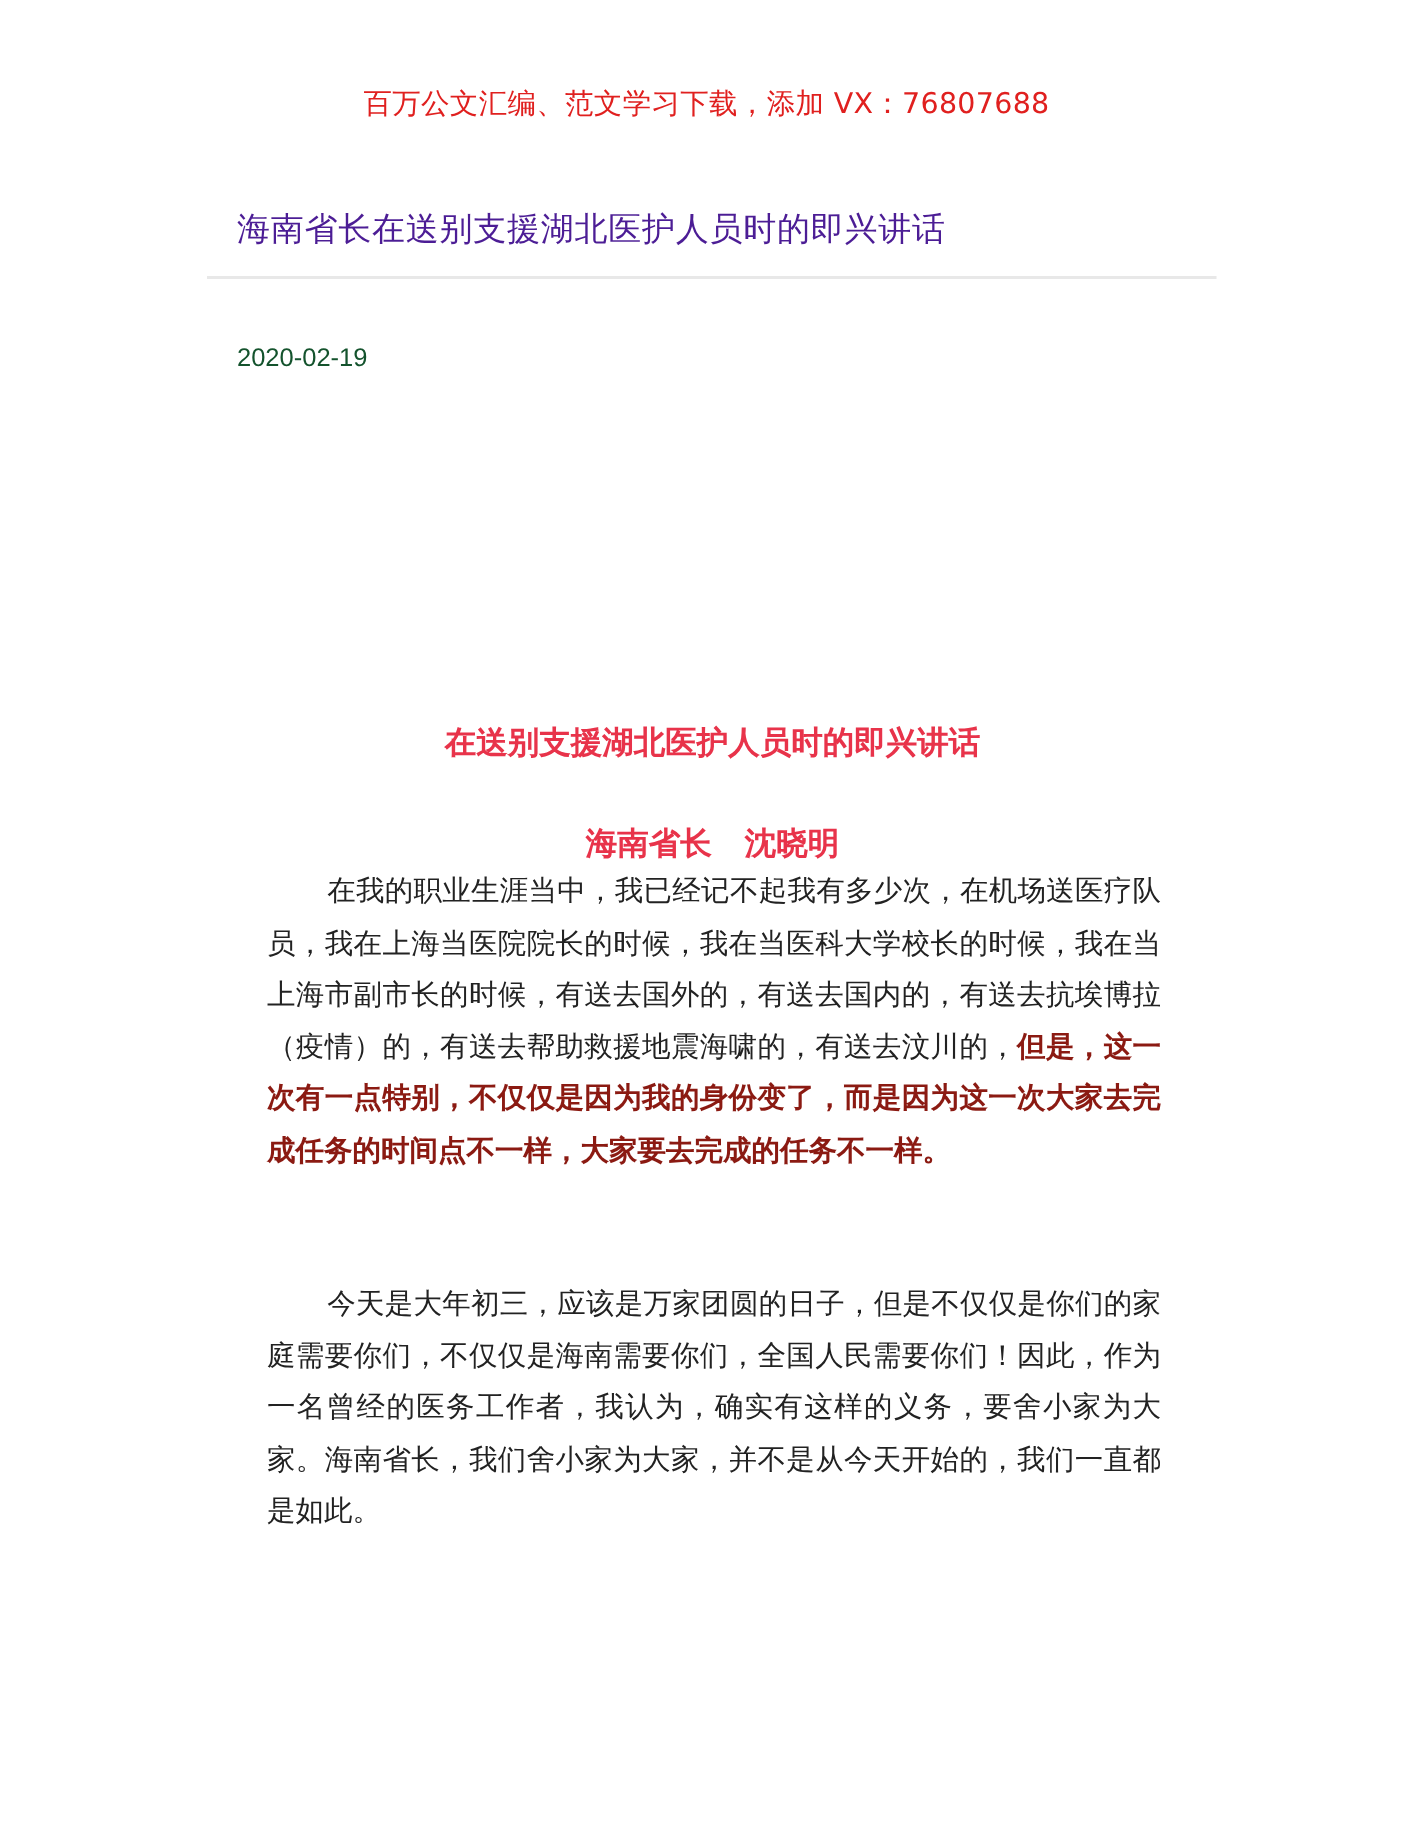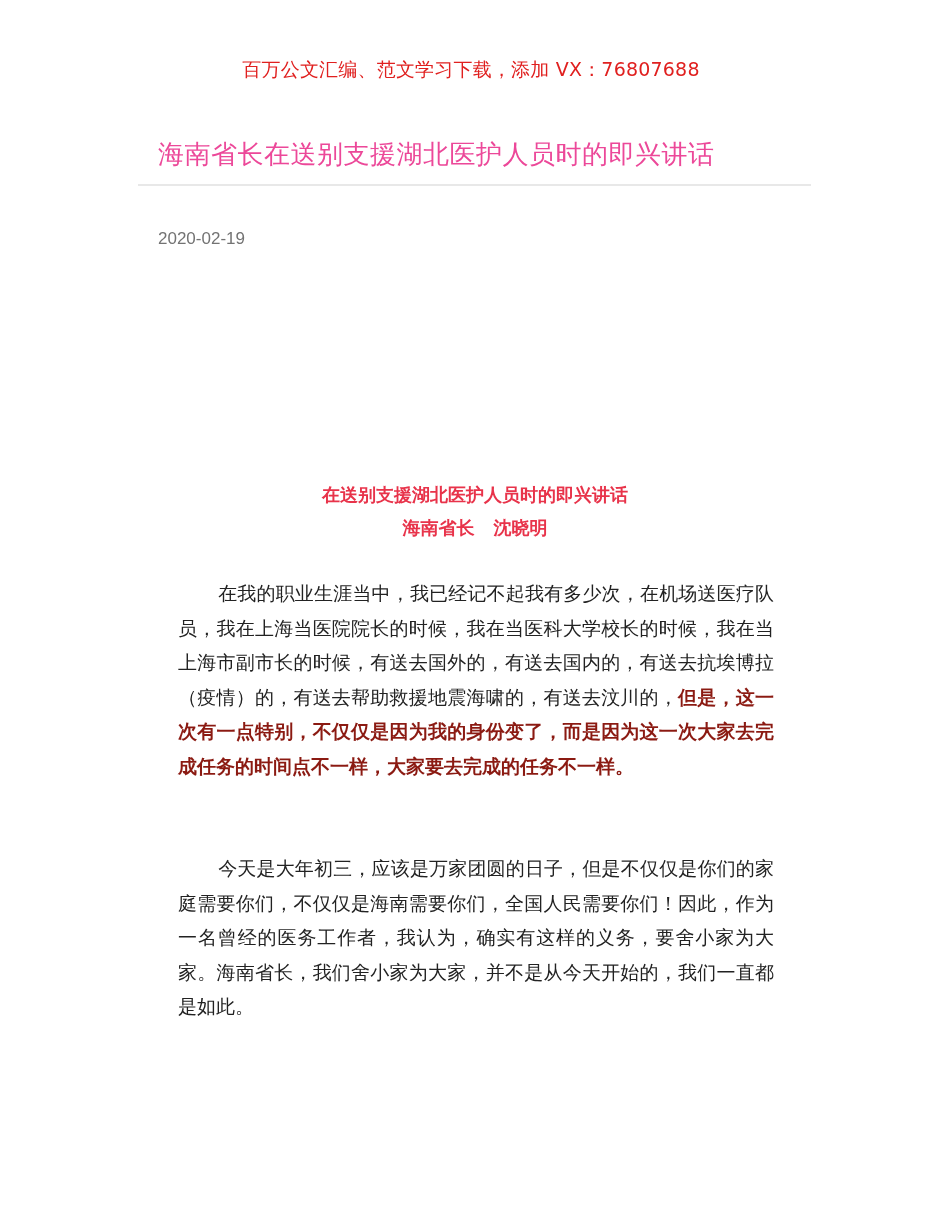--- a/index.html
+++ b/index.html
@@ -22,51 +22,51 @@
       text-align: center;
       color: #e0201f;
       font-size: 19px;
       line-height: 26px;
       letter-spacing: 0.2px;
     }
     .title {
       position: absolute;
       top: 136px;
       left: 158px;
-      font-size: 26px;
+      font-size: 22px;
       line-height: 36px;
-      color: #ec4899;
+      color: #4c1d95;
       letter-spacing: 0.5px;
       white-space: nowrap;
     }
     .divider {
       position: absolute;
       top: 184px;
       left: 138px;
       width: 673px;
       height: 2px;
       background: #e8e8e8;
     }
     .date {
       position: absolute;
       top: 227px;
       left: 158px;
       font-size: 17px;
       line-height: 24px;
-      color: #737373;
+      color: #14532d;
       font-family: "Liberation Sans", sans-serif;
     }
     .heading {
       position: absolute;
       left: 0;
       width: 950px;
       text-align: center;
       color: #e8334a;
       font-weight: bold;
-      font-size: 18px;
+      font-size: 21px;
       line-height: 26px;
     }
     .heading.h1 { top: 482px; }
     .heading.h2 { top: 515px; }
     .body-text {
       position: absolute;
       left: 178px;
       width: 596px;
       font-size: 19px;
       line-height: 34.5px;
@@ -88,17 +88,17 @@
 
 <div class="promo">百万公文汇编、范文学习下载，添加 VX：76807688</div>
 
 <div class="title">海南省长在送别支援湖北医护人员时的即兴讲话</div>
 
 <div class="divider"></div>
 
 <div class="date">2020-02-19</div>
 
 <div class="heading h1">在送别支援湖北医护人员时的即兴讲话</div>
-<div class="heading h2" style="white-space:pre;">海南省长   沈晓明</div>
+<div class="heading h2" style="white-space:pre;margin-top:34px;">海南省长   沈晓明</div>
 
 <div class="body-text p1"><span class="indent"></span><span>在我的职业生涯当中，我已经记不起我有多少次，在机场送医疗队员，我在上海当医院院长的时候，我在当医科大学校长的时候，我在当上海市副市长的时候，有送去国外的，有送去国内的，有送去抗埃博拉（疫情）的，有送去帮助救援地震海啸的，有送去汶川的，</span><span class="emph">但是，这一次有一点特别，不仅仅是因为我的身份变了，而是因为这一次大家去完成任务的时间点不一样，大家要去完成的任务不一样。</span></div>
 
 <div class="body-text p2"><span class="indent"></span><span>今天是大年初三，应该是万家团圆的日子，但是不仅仅是你们的家庭需要你们，不仅仅是海南需要你们，全国人民需要你们！因此，作为一名曾经的医务工作者，我认为，确实有这样的义务，要舍小家为大家。海南省长，我们舍小家为大家，并不是从今天开始的，我们一直都是如此。</span></div>
 
 </body></html>

